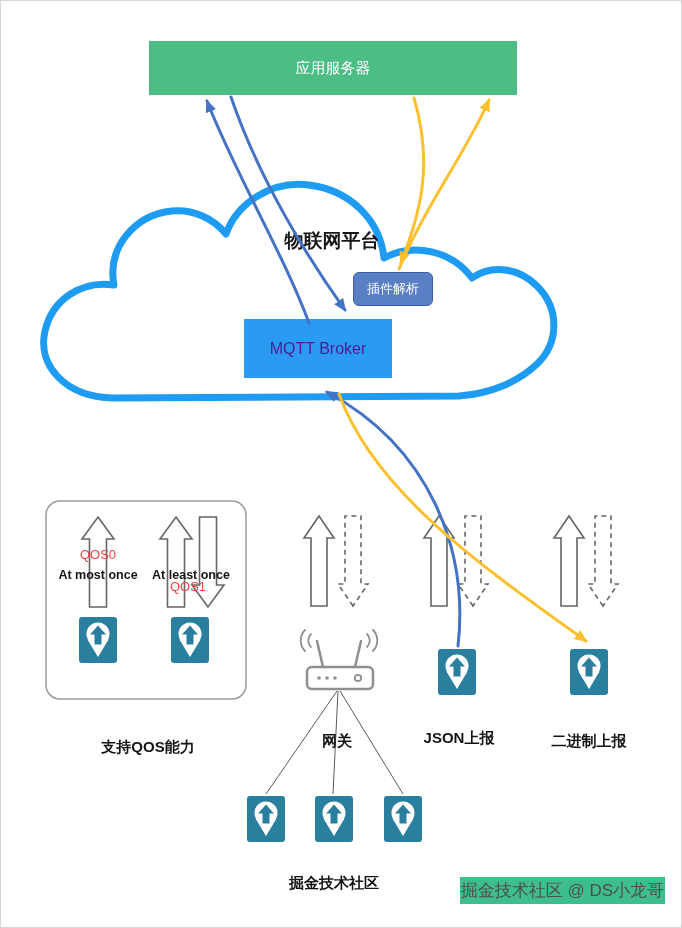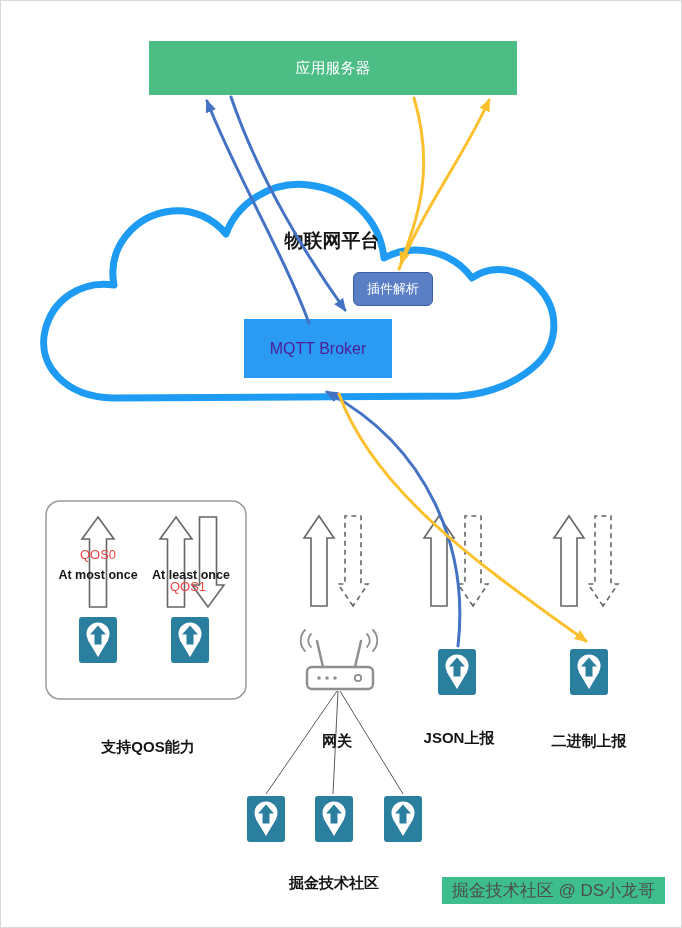--- a/index.html
+++ b/index.html
@@ -42,21 +42,21 @@
   .p-qos0-d{left:49px;top:566px;width:96px;}
   .p-qos1-t{left:157px;top:545px;width:60px;margin-top:32px;}
   .p-qos1-d{left:142px;top:566px;width:96px;}
   .caption{font-size:15px;font-weight:bold;color:#141414;height:20px;}
   .p-qoscap{left:67px;top:736px;width:160px;}
   .p-gw{left:296px;top:730px;width:80px;text-align:right;}
   .p-json{left:398px;top:727px;width:120px;}
   .p-bin{left:528px;top:730px;width:120px;}
   .p-sub{left:243px;top:872px;width:180px;}
   .watermark{position:absolute;right:18px;top:876px;background:var(--watermark-bg);
-    color:var(--watermark-text);font-size:17px;padding:2px 10px;white-space:nowrap;}
+    color:var(--watermark-text);font-size:17px;padding:2px 1px;white-space:nowrap;}
 </style>
 </head>
 <body>
 
 <div class="frame">
 
   <svg id="base" class="layer" viewBox="0 0 682 928">
     <defs>
       <g id="dev">
         <rect x="0" y="0" width="38" height="46" rx="3" class="dev-bg"></rect>

